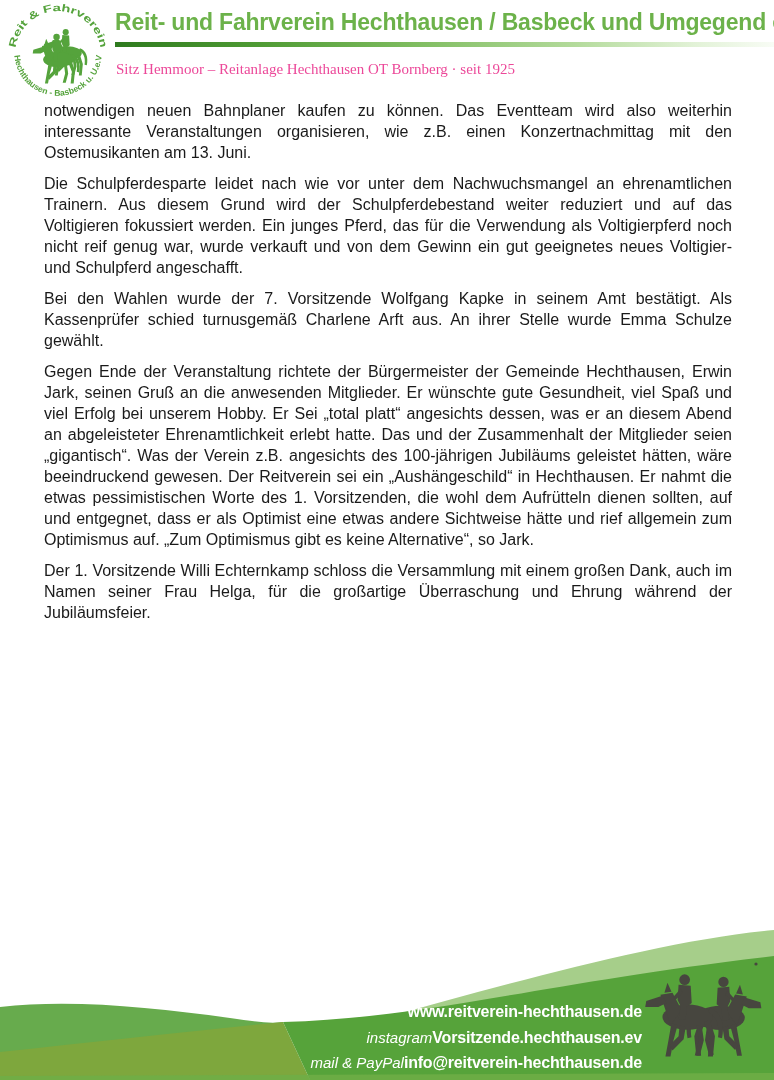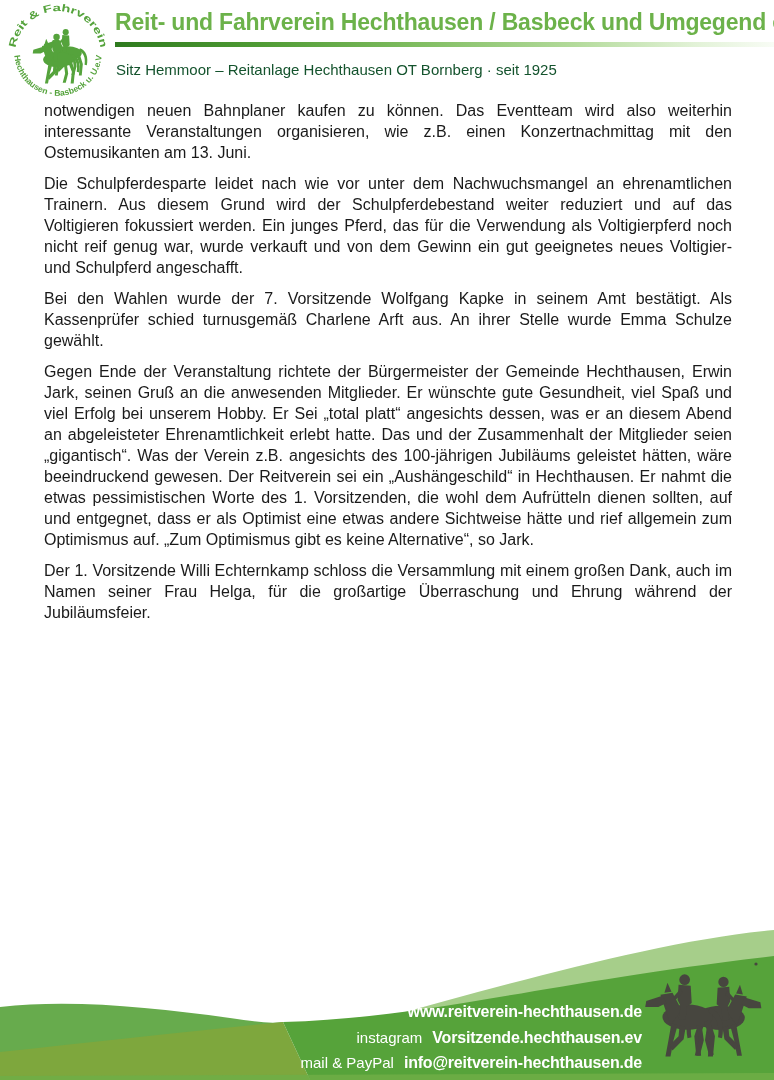--- a/index.html
+++ b/index.html
@@ -15,38 +15,38 @@
     position:absolute; left:115px; top:9px; margin:0;
     font-size:23px; font-weight:bold; color:#6CB24A;
     letter-spacing:-0.2px; white-space:nowrap;
   }
   .header-divider {
     position:absolute; left:115px; right:0; top:42px; height:5px;
     background:linear-gradient(to right,#2E7A1E 0%,#4F9B34 22%,#7EBC5F 45%,#B4DB9C 70%,#E2F2D7 88%,#F8FCF5 100%);
   }
   .header-subtitle {
     position:absolute; left:116px; top:61px;
-    font-size:15px; color:#14532d; white-space:nowrap;
+    font-size:15px; color:#ec4899; white-space:nowrap;font-family:Liberation Serif, serif;
   }
 
   
   .doc-body {
     position:absolute; left:44px; top:100px; width:688px;
     color:#1a1a1a; font-size:16px; line-height:21px;
     text-align:justify;
   }
   .doc-body p { margin:0 0 10px 0; }
   .doc-body b { font-weight:normal; }
 
   
   .footer { position:absolute; left:0; bottom:0; width:774px; height:152px; }
   .footer-waves { position:absolute; left:0; top:0; width:774px; height:152px; display:block; }
   .contacts { position:absolute; right:132px; top:71px; text-align:right; color:#ffffff; }
   .contact-row { height:25.5px; line-height:25.5px; white-space:nowrap; }
-  .contact-label { font-size:15px; margin-right:10px; }
+  .contact-label { font-style:italic; font-size:15px; }
   .contact-value { font-weight:bold; font-size:16px; letter-spacing:-0.2px; }
   .horse-silhouette { position:absolute; right:1px; top:34px; width:136px; height:103px; }
 
   .hidden-defs { position:absolute; width:0; height:0; overflow:hidden; }
 </style>
 </head>
 <body>
 
 <svg class="hidden-defs" aria-hidden="true">
   <defs>

